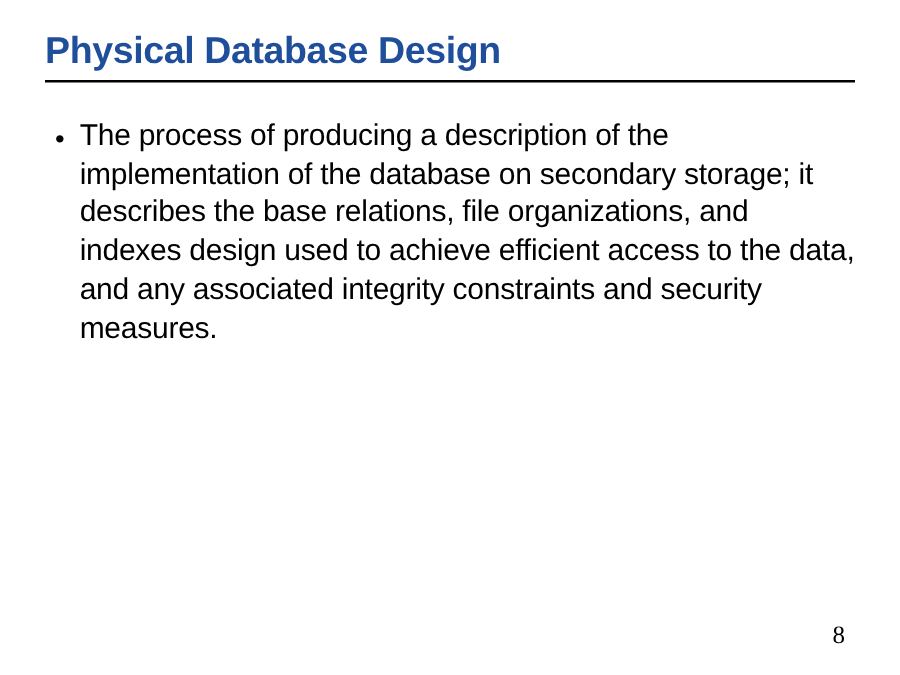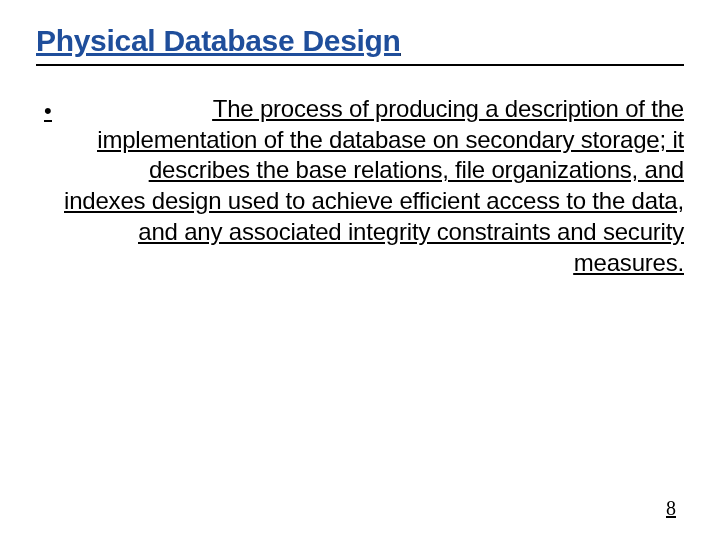--- a/index.html
+++ b/index.html
@@ -1,19 +1,18 @@
 <!DOCTYPE html>
 <html><head>
   <meta charset="utf-8">
   <style>
     * {
       margin: 0;
       padding: 0;
       box-sizing: border-box;
-      text-decoration: underline;
     }
     body {
       width: 720px;
       height: 540px;
       background: #ffffff;
       font-family: Candara, "Segoe UI", "Trebuchet MS", sans-serif;
       position: relative;
       overflow: hidden;
     }
     .slide {
@@ -44,21 +43,20 @@
       font-size: 22px;
       line-height: 32px;
       flex-shrink: 0;
       margin-top: 1px;
     }
     .bullet-text {
       color: #000000;
       font-size: 24px;
       line-height: 1.28;
       letter-spacing: -0.2px;
-      text-align: right;
     }
     .page-number {
       position: absolute;
       bottom: 20px;
       right: 44px;
       font-size: 20px;
       color: #000000;
       font-family: Georgia, "Times New Roman", serif;
     }
   </style>

